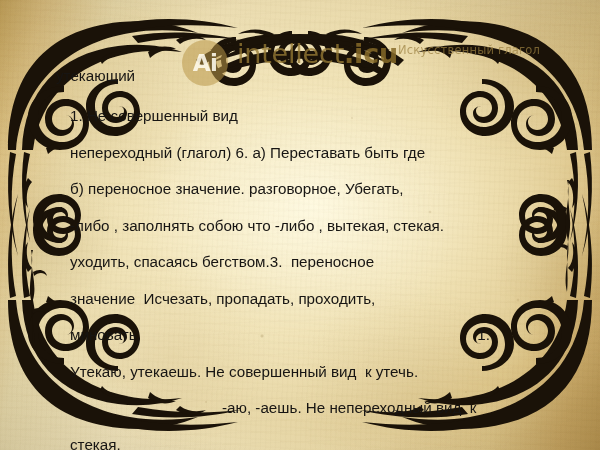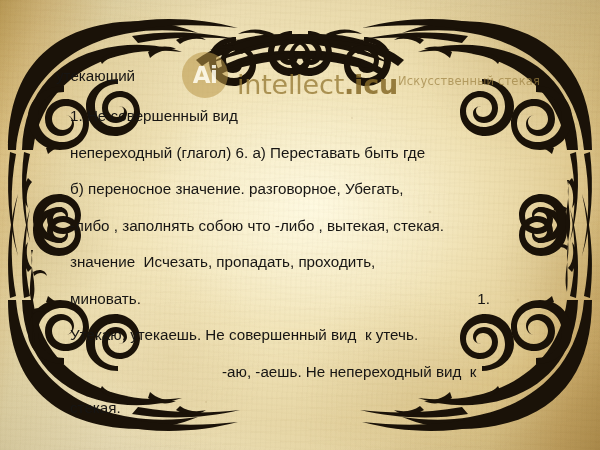--- a/index.html
+++ b/index.html
@@ -101,23 +101,23 @@
     position: absolute;
     left: 0; top: 0;
     width: 600px; height: 450px;
     pointer-events: none;
   }
 
   
   .watermark {
     position: absolute;
     left: 182px;
-    top: 52px;
+    top: 40px;
     display: flex;
-    align-items: flex-end;
+    align-items: flex-start;
     gap: 9px;
     pointer-events: none;
   }
   .wm-badge {
     width: 46px;
     height: 46px;
     border-radius: 50%;
     background: rgba(186,152,72,0.55);
     display: flex;
     align-items: center;
@@ -301,31 +301,32 @@
     <path d="M567,208 C561,204 554,206 553,212 C556,208 562,208 566,212 Z" fill="#1a1208"></path>
     <path d="M568,246 C562,242 555,244 554,250 C557,246 563,246 567,250 Z" fill="#1a1208"></path>
   </svg>
 
   <div class="watermark">
     <div class="wm-badge">
       <span class="wm-badge-text">Ai</span>
     </div>
     <div class="wm-words">
       <div class="wm-main"><span>intellect</span><b>.icu</b></div>
-      <div class="wm-sub">Искусственный  стекая</div>
+      <div class="wm-sub">Искусственный  глагол</div>
     </div>
   </div>
 
   <div class="article">
     <div class="headword">утекающий</div>
 
     <div class="body-line">1. Не совершенный вид</div>
     <div class="body-line">непереходный (глагол) 6. а) Переставать быть где</div>
     <div class="body-line">б) переносное значение. разговорное, Убегать,</div>
     <div class="body-line">-либо , заполнять собою что -либо , вытекая, стекая.</div>
+    <div class="body-line">уходить, спасаясь бегством.3.  переносное</div>
     <div class="body-line">значение  Исчезать, пропадать, проходить,</div>
 
     <div class="body-line right-num">
       <span>миновать.</span>
       <span>1.</span>
     </div>
 
     <div class="body-line">Утекаю, утекаешь. Не совершенный вид  к утечь.</div>
     <div class="body-line indent">-аю, -аешь. Не непереходный вид  к</div>
     <div class="body-line">стекая.</div>

